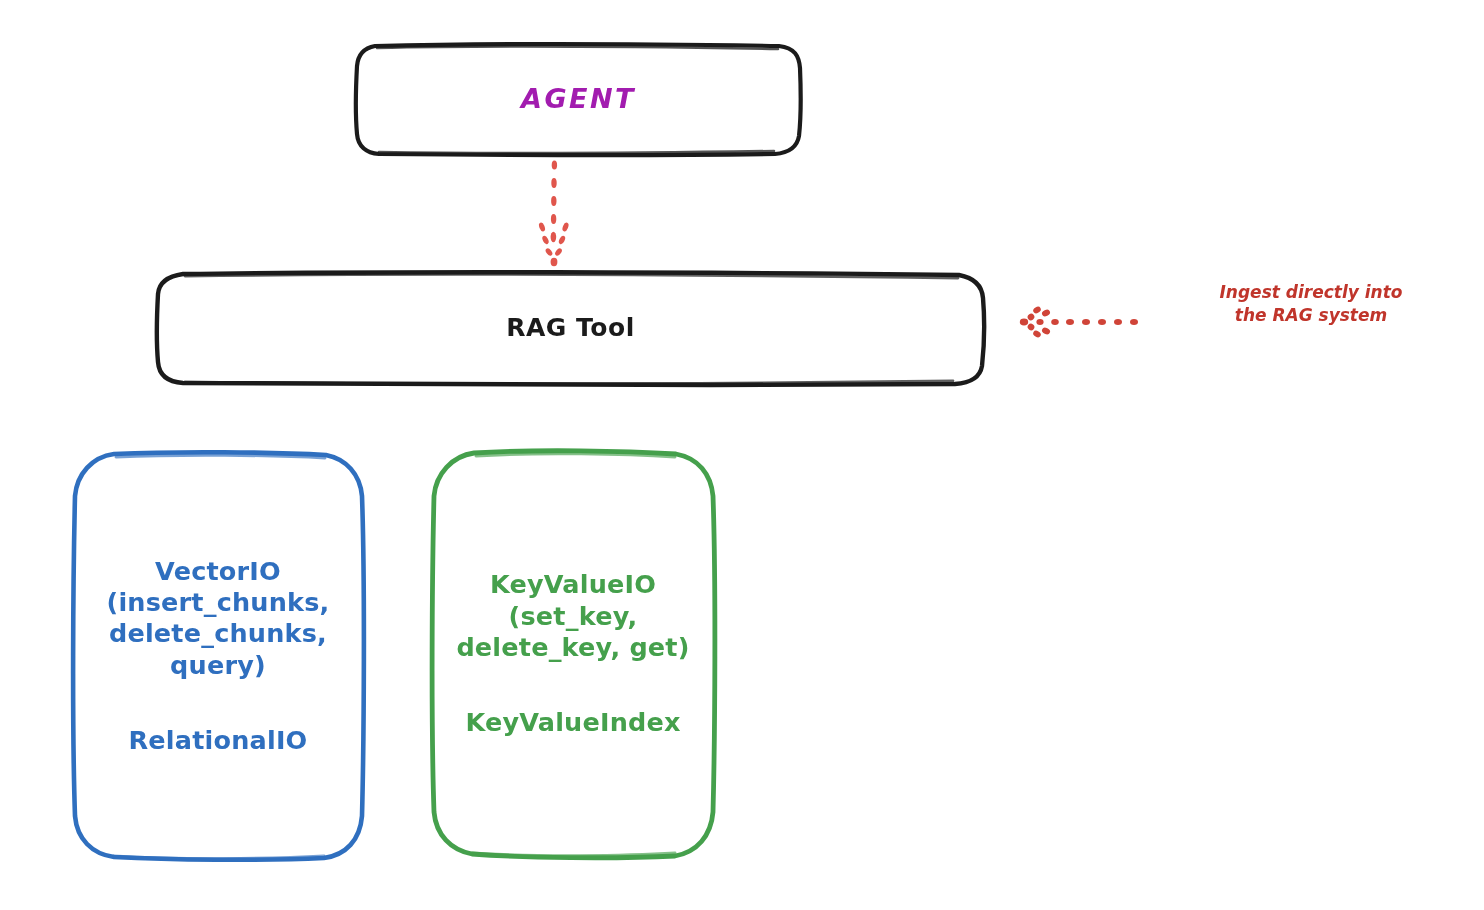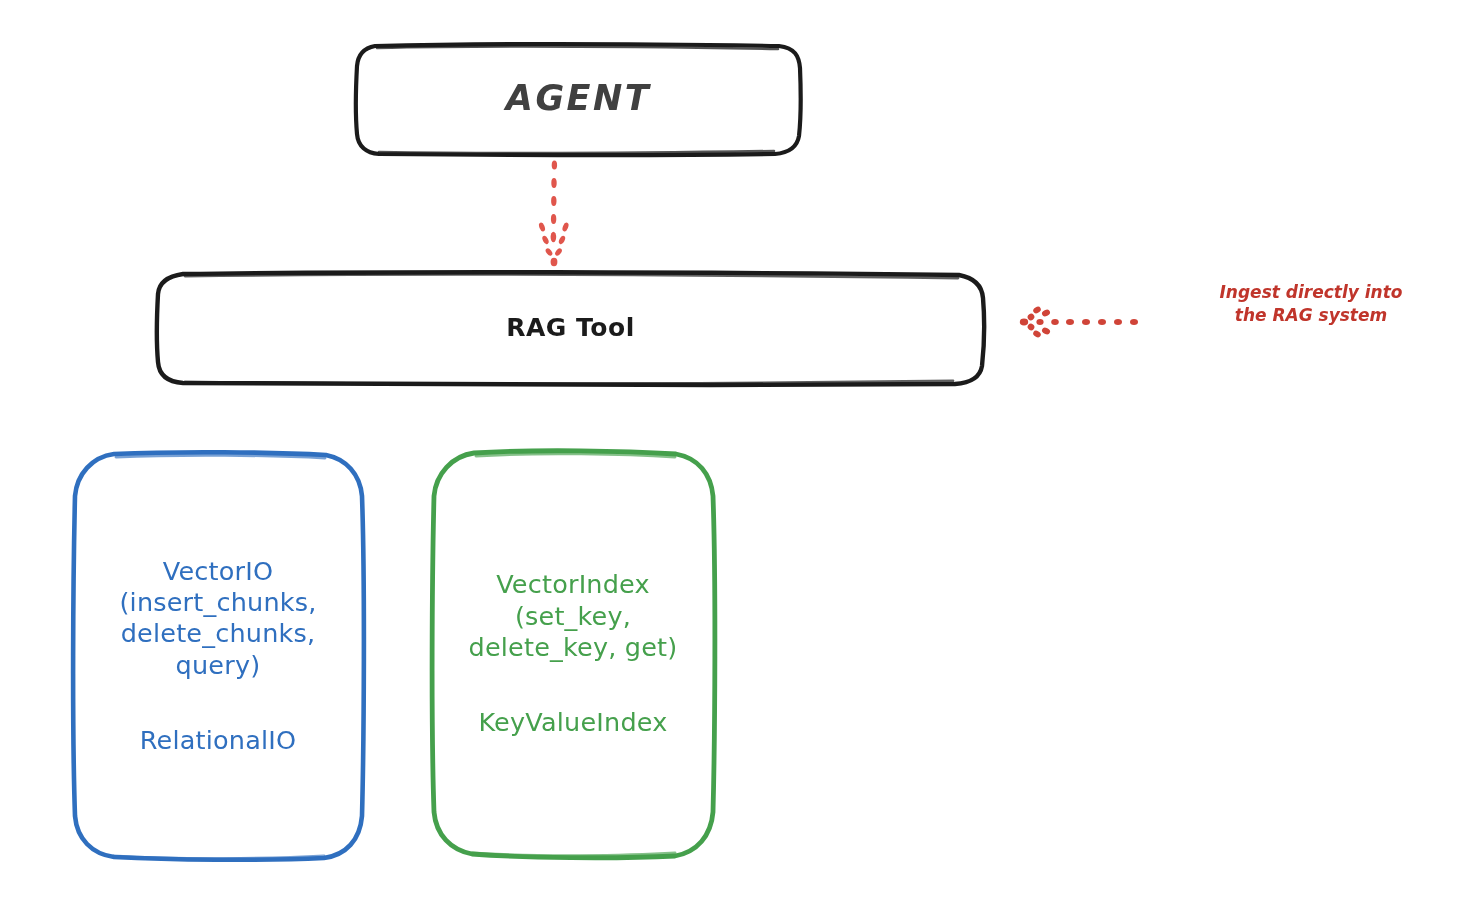--- a/index.html
+++ b/index.html
@@ -36,23 +36,23 @@
   #agent-node {
     left: 355px;
     top: 42px;
     width: 447px;
     height: 114px;
   }
   #agent-node .node-label {
     font-family: "DejaVu Sans", sans-serif;
     font-style: italic;
     font-weight: 700;
-    font-size: 35px;
+    font-size: 27px;
     letter-spacing: 2.5px;
-    color: #404040;
+    color: #a21caf;
   }
 
   
   #ragtool-node {
     left: 155px;
     top: 270px;
     width: 831px;
     height: 116px;
   }
   #ragtool-node .node-label {
@@ -60,21 +60,21 @@
     font-weight: 700;
     font-size: 25px;
     letter-spacing: 0.5px;
     color: #1b1b1b;
     text-align: center;
   }
 
   
   .api-node .node-label {
     font-family: "DejaVu Sans", sans-serif;
-    font-weight: 400;
+    font-weight: 700;
     font-size: 25.5px;
     line-height: 1.23;
     letter-spacing: 0.2px;
   }
   .api-node .node-label.secondary {
     margin-top: 44px;
   }
   #vectorio-node  { left: 70px;  top: 450px; width: 296px; height: 412px; }
   #keyvalueio-node{ left: 430px; top: 448px; width: 286px; height: 412px; }
   #relationalio-node{ left: 785px;top: 448px; width: 281px; height: 408px; }
@@ -207,20 +207,20 @@
 
   <div class="node api-node" id="keyvalueio-node">
     <svg class="sketch-border" viewBox="0 0 286 412" preserveAspectRatio="none">
       <path d="M44,5 C108,1 196,3 246,6 C268,10 281,26 283,48
                C286,132 285,288 283,364 C281,388 267,404 245,408
                C184,411 96,410 42,406 C21,402 6,387 4,364
                C1,278 2,130 4,48 C6,26 22,8 44,5 Z" stroke="#45a04c" stroke-width="4.8"></path>
       <path d="M46,8 C110,4 196,6 245,9" stroke="#45a04c" stroke-width="3.0" opacity="0.65"></path>
       <path d="M42,405 C106,409 196,408 245,405" stroke="#45a04c" stroke-width="3.0" opacity="0.65"></path>
     </svg>
-    <div class="node-label" style="color:#45a04c">VectorIndex
+    <div class="node-label" style="color:#45a04c">KeyValueIO
 (set_key,
 delete_key, get)</div>
     <div class="node-label secondary" style="color:#45a04c">KeyValueIndex</div>
   </div>
 
 
 </div>
 
 </body></html>

